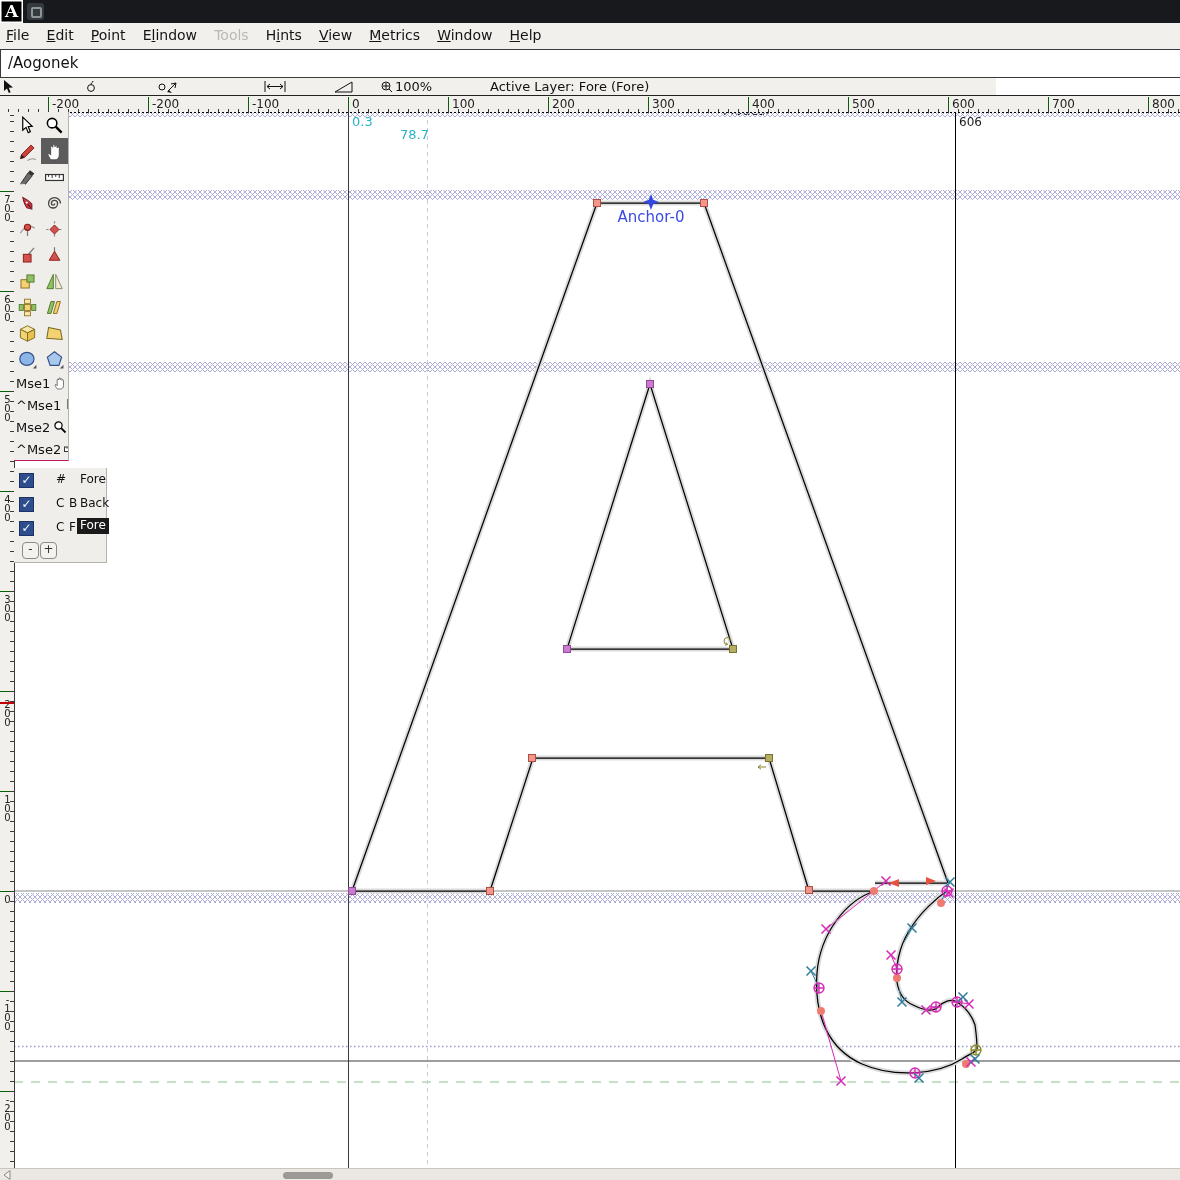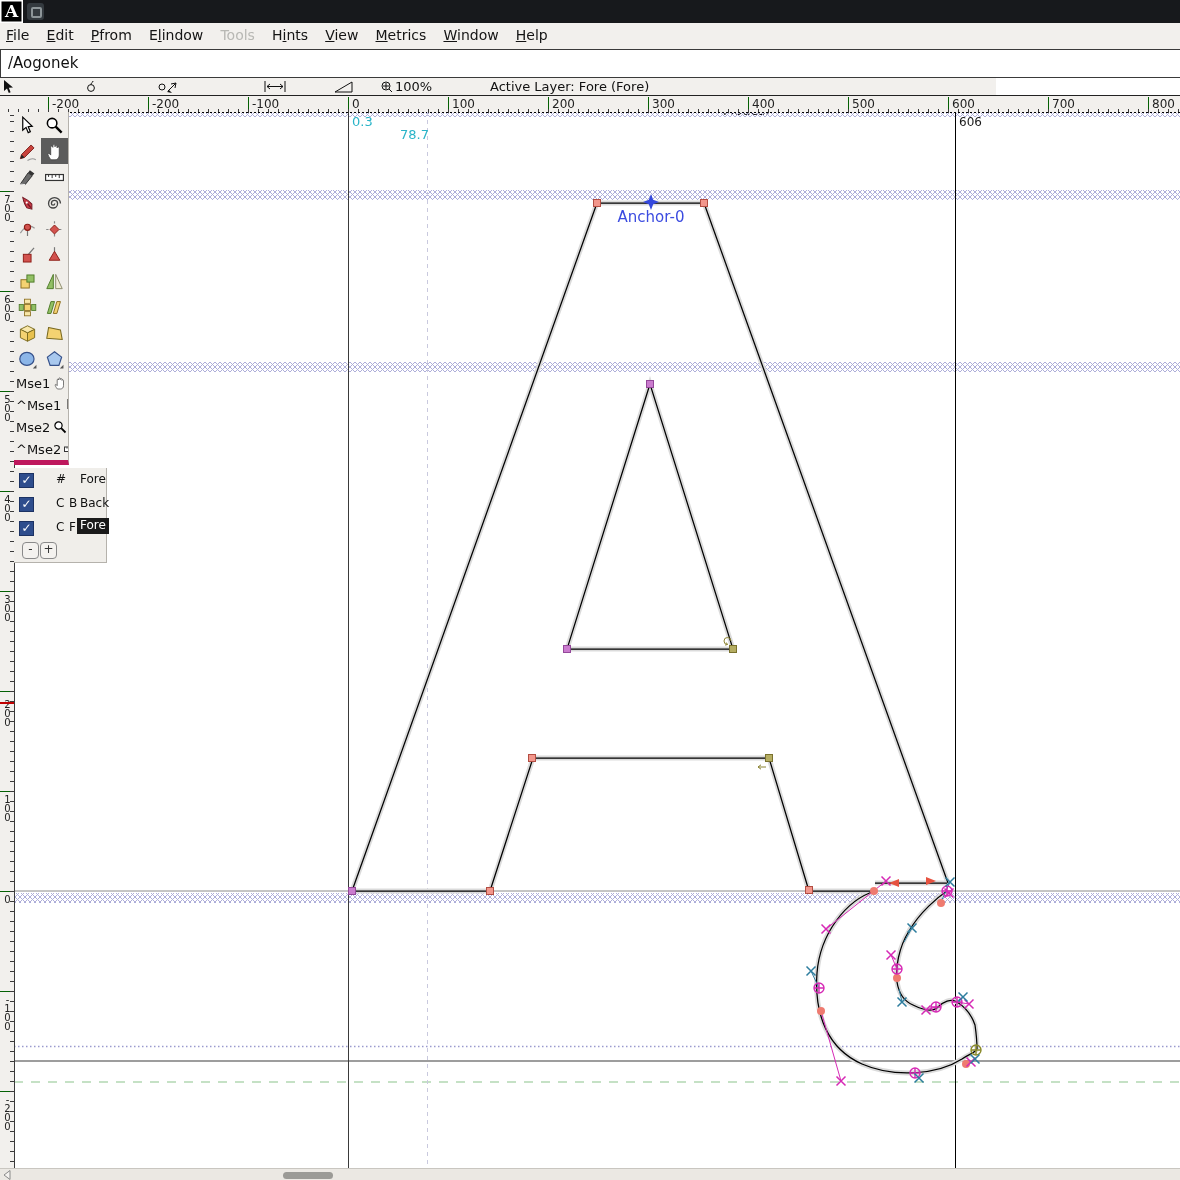--- a/index.html
+++ b/index.html
@@ -28,21 +28,21 @@
   .hlab{position:absolute;top:1px;height:15px;border-left:1px solid #046104;padding-left:3px;
     font-size:12px;color:#222;}
   #vruler{left:0;top:112px;width:14px;height:1056px;background:#f2f0ed;border-right:1px solid #3a3a3a;}
   #vruler::after{content:"";position:absolute;right:0;top:0;height:100%;width:4px;
     background:repeating-linear-gradient(to bottom,#3a3a3a 0 1px,transparent 1px 10px);background-position-y:9px;}
   .gtick{position:absolute;left:0;width:14px;height:1px;background:#046104;}
   .rtick{position:absolute;left:0;width:14px;height:2px;background:#c00000;}
   .vlab{position:absolute;left:1px;writing-mode:vertical-rl;text-orientation:upright;
     font-size:10px;color:#222;letter-spacing:-2px;line-height:13px;}
   #canvas-svg{left:14px;top:112px;}
-  #palette{left:14px;top:112px;width:54px;background:#f0eeea;border-right:1px solid #b5b2ac;border-bottom:5px solid #be185d;}
+  #palette{left:14px;top:112px;width:54px;background:#f0eeea;border-right:1px solid #b5b2ac;border-bottom:1px solid #be185d;}
   .tool-grid{display:grid;grid-template-columns:27px 27px;}
   .tool-cell{width:27px;height:26px;display:flex;align-items:center;justify-content:center;}
   .tool-cell.selected{background:#5c5c5c;}
   .mse-row{height:22px;display:flex;align-items:center;font-size:13px;color:#111;padding-left:2px;}
   .mse-row svg{margin-left:3px;}
   #layers{left:14px;top:468px;width:92px;height:94px;background:#f0eeea;border-right:1px solid #b5b2ac;border-bottom:1px solid #b5b2ac;font-size:12px;color:#111;}
   .layer-row{position:relative;height:24px;}
   .cb{position:absolute;left:5px;top:5px;width:13px;height:13px;background:#2e4d8d;border:1px solid #1c3263;color:#fff;
      font-size:12px;line-height:13px;text-align:center;}
   .lc1{position:absolute;left:42px;top:4px;}
@@ -58,21 +58,21 @@
 <body>
 
 <div id="titlebar" class="abs">
   <div id="logo" class="abs">A</div>
   <div id="winicon" class="abs"></div>
 </div>
 
 <div id="menubar" class="abs">
   <span class="menu-item"><span></span><u>F</u><span>ile</span></span>
   <span class="menu-item"><span></span><u>E</u><span>dit</span></span>
-  <span class="menu-item"><span></span><u>P</u><span>from</span></span>
+  <span class="menu-item"><span></span><u>P</u><span>oint</span></span>
   <span class="menu-item"><span>E</span><u>l</u><span>indow</span></span>
   <span class="menu-item disabled"><span>Tools</span></span>
   <span class="menu-item"><span>H</span><u>i</u><span>nts</span></span>
   <span class="menu-item"><span></span><u>V</u><span>iew</span></span>
   <span class="menu-item"><span></span><u>M</u><span>etrics</span></span>
   <span class="menu-item"><span></span><u>W</u><span>indow</span></span>
   <span class="menu-item"><span></span><u>H</u><span>elp</span></span>
 </div>
 
 <div id="charfield" class="abs">/Aogonek</div>

